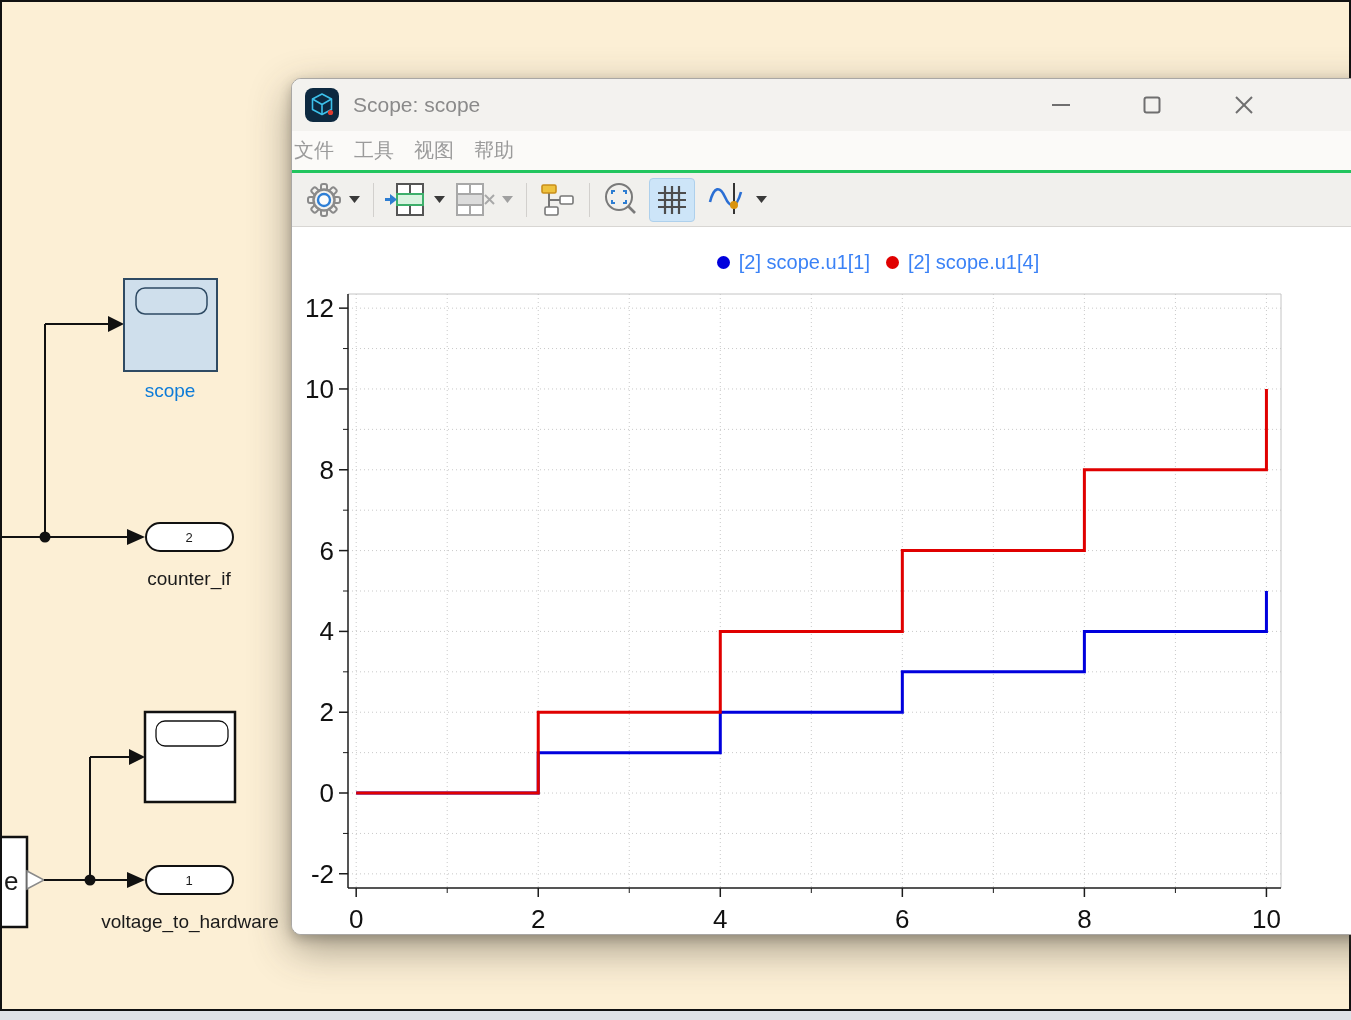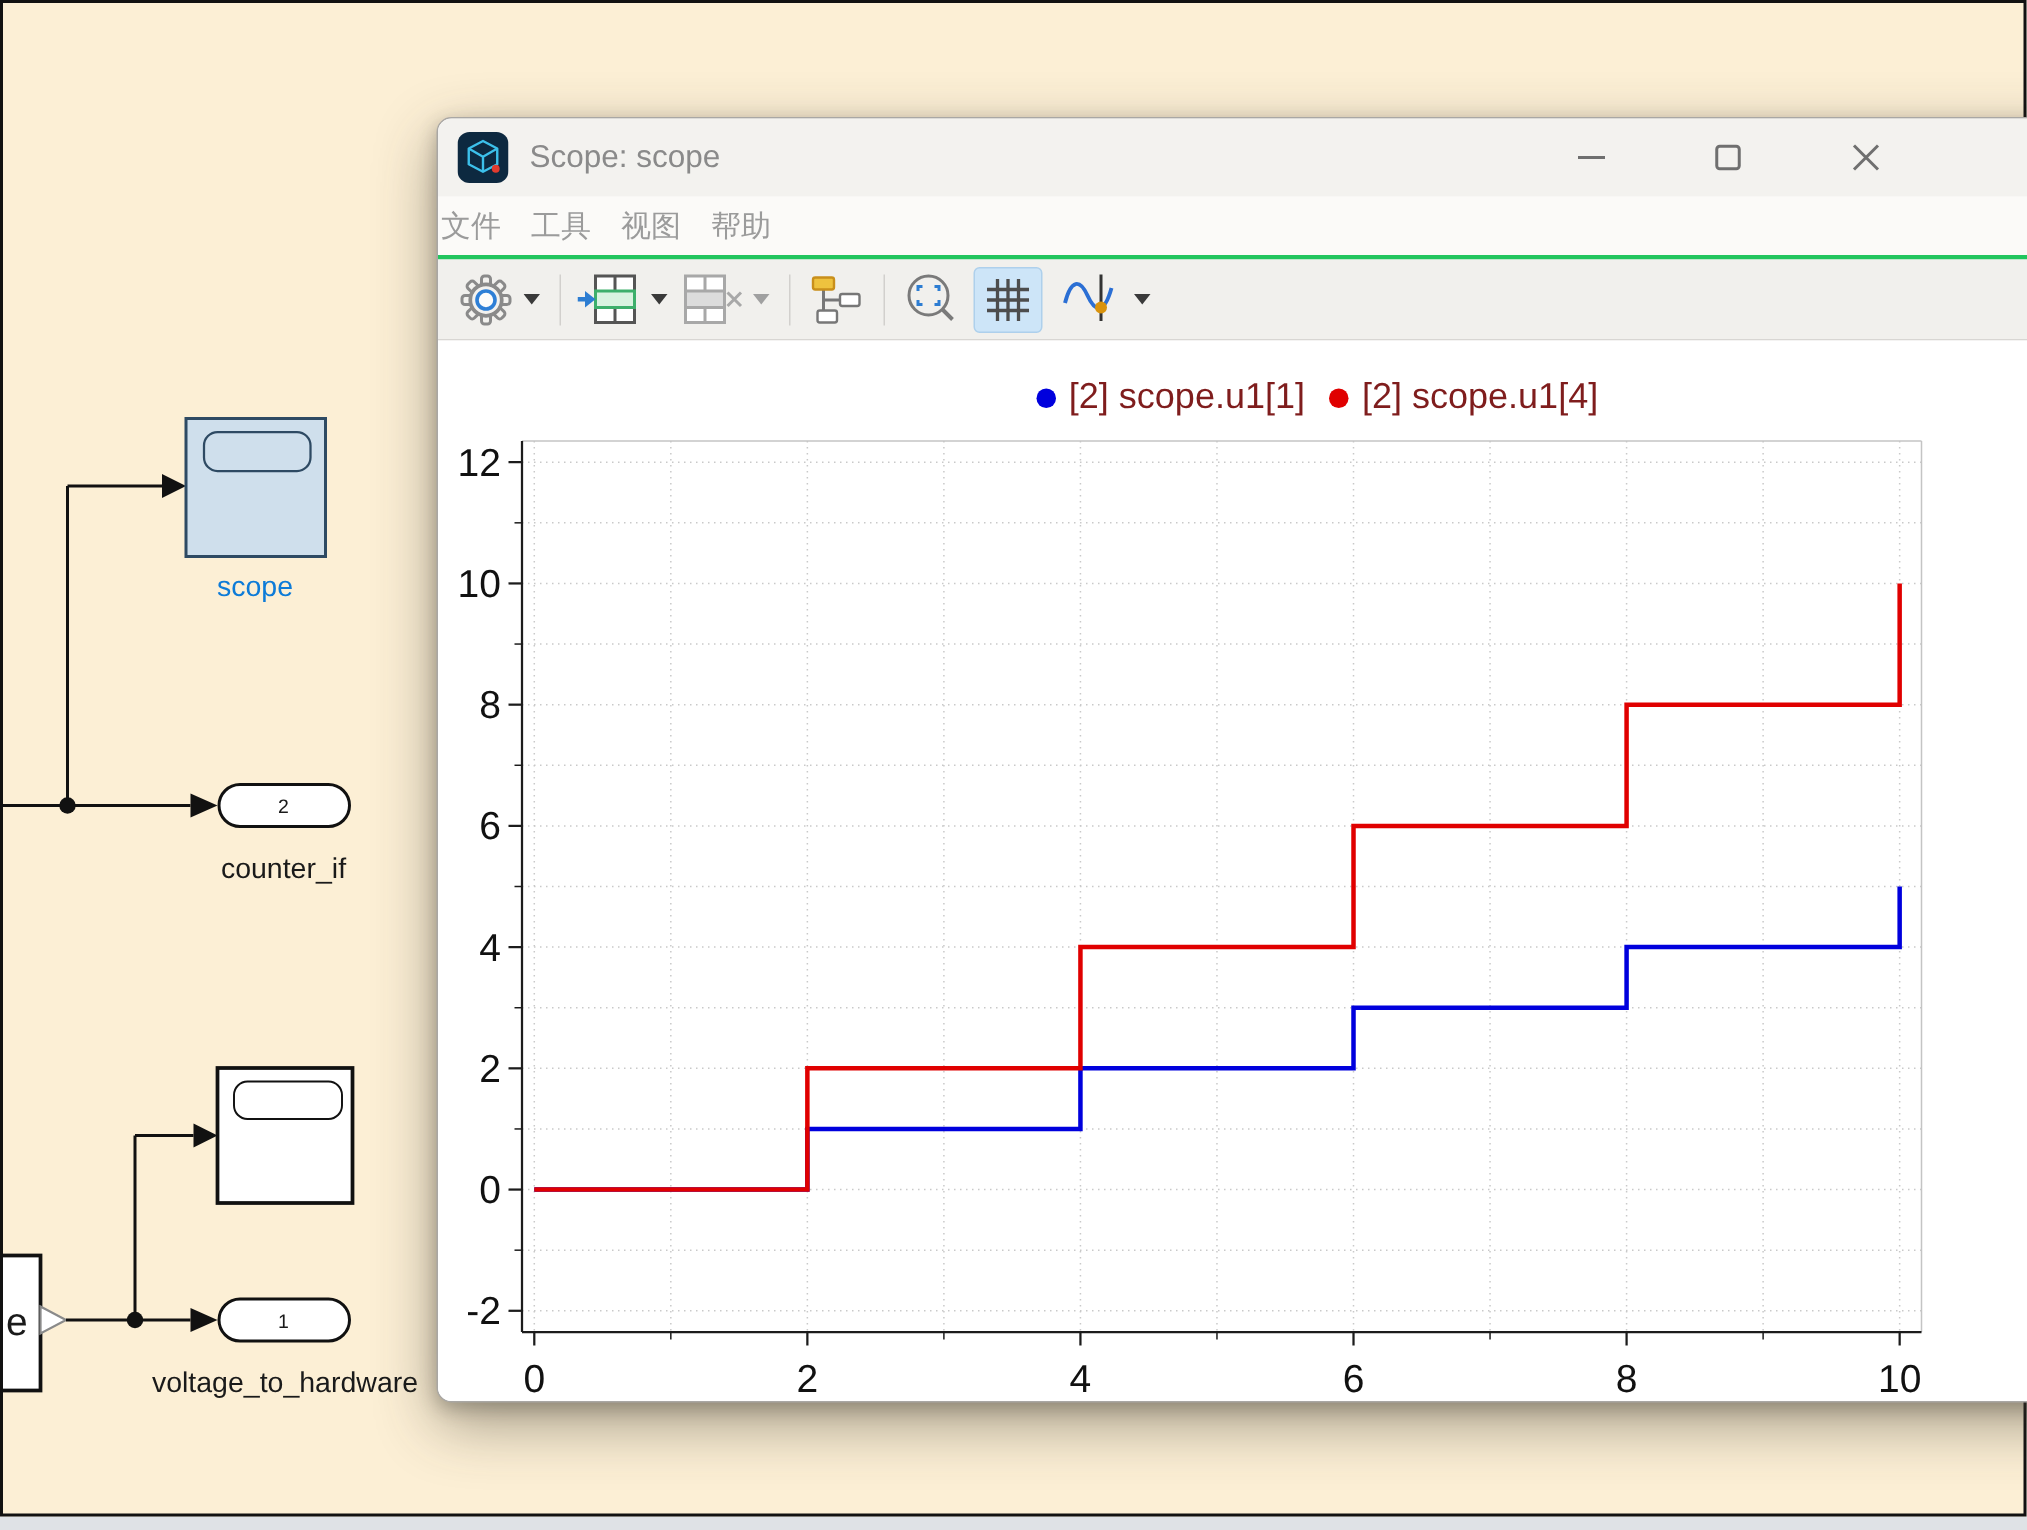--- a/index.html
+++ b/index.html
@@ -35,21 +35,21 @@
     padding:0 2px; border-radius:4px; }
   .tb-btn.active { background:#cde5f8; border:1px solid #aed0ec; }
   .tb-caret { width:18px; height:44px; display:flex; align-items:center; justify-content:center; }
   .tb-sep { width:1px; height:34px; background:#d2d0cd; margin:0 9px; }
 
   .plot-region { position:relative; flex:1 1 auto; background:#fff; }
   .legend { position:absolute; left:0; top:24px; width:100%; display:flex;
     justify-content:center; gap:16px; transform:translateX(26px); }
   .legend-item { display:flex; align-items:center; gap:9px; }
   .legend-dot { width:13px; height:13px; border-radius:50%; }
-  .legend-label { font-size:24px; color:#7f1d1d; }
+  .legend-label { font-size:20px; color:#3b82f6; }
 
   .tick-label { font-family:"Liberation Sans", sans-serif; font-size:26px; fill:#111; }
 
   
   .blk-label { font-family:"Liberation Sans", sans-serif; font-size:19px; fill:#1a1a1a; }
   .blk-label.sel { fill:#0d7bd8; }
   .port-num { font-family:"Liberation Sans", sans-serif; font-size:13px; fill:#1a1a1a; }
   .partial-txt { font-family:"Liberation Sans", sans-serif; font-size:26px; fill:#1a1a1a; }
 </style>
 </head>

